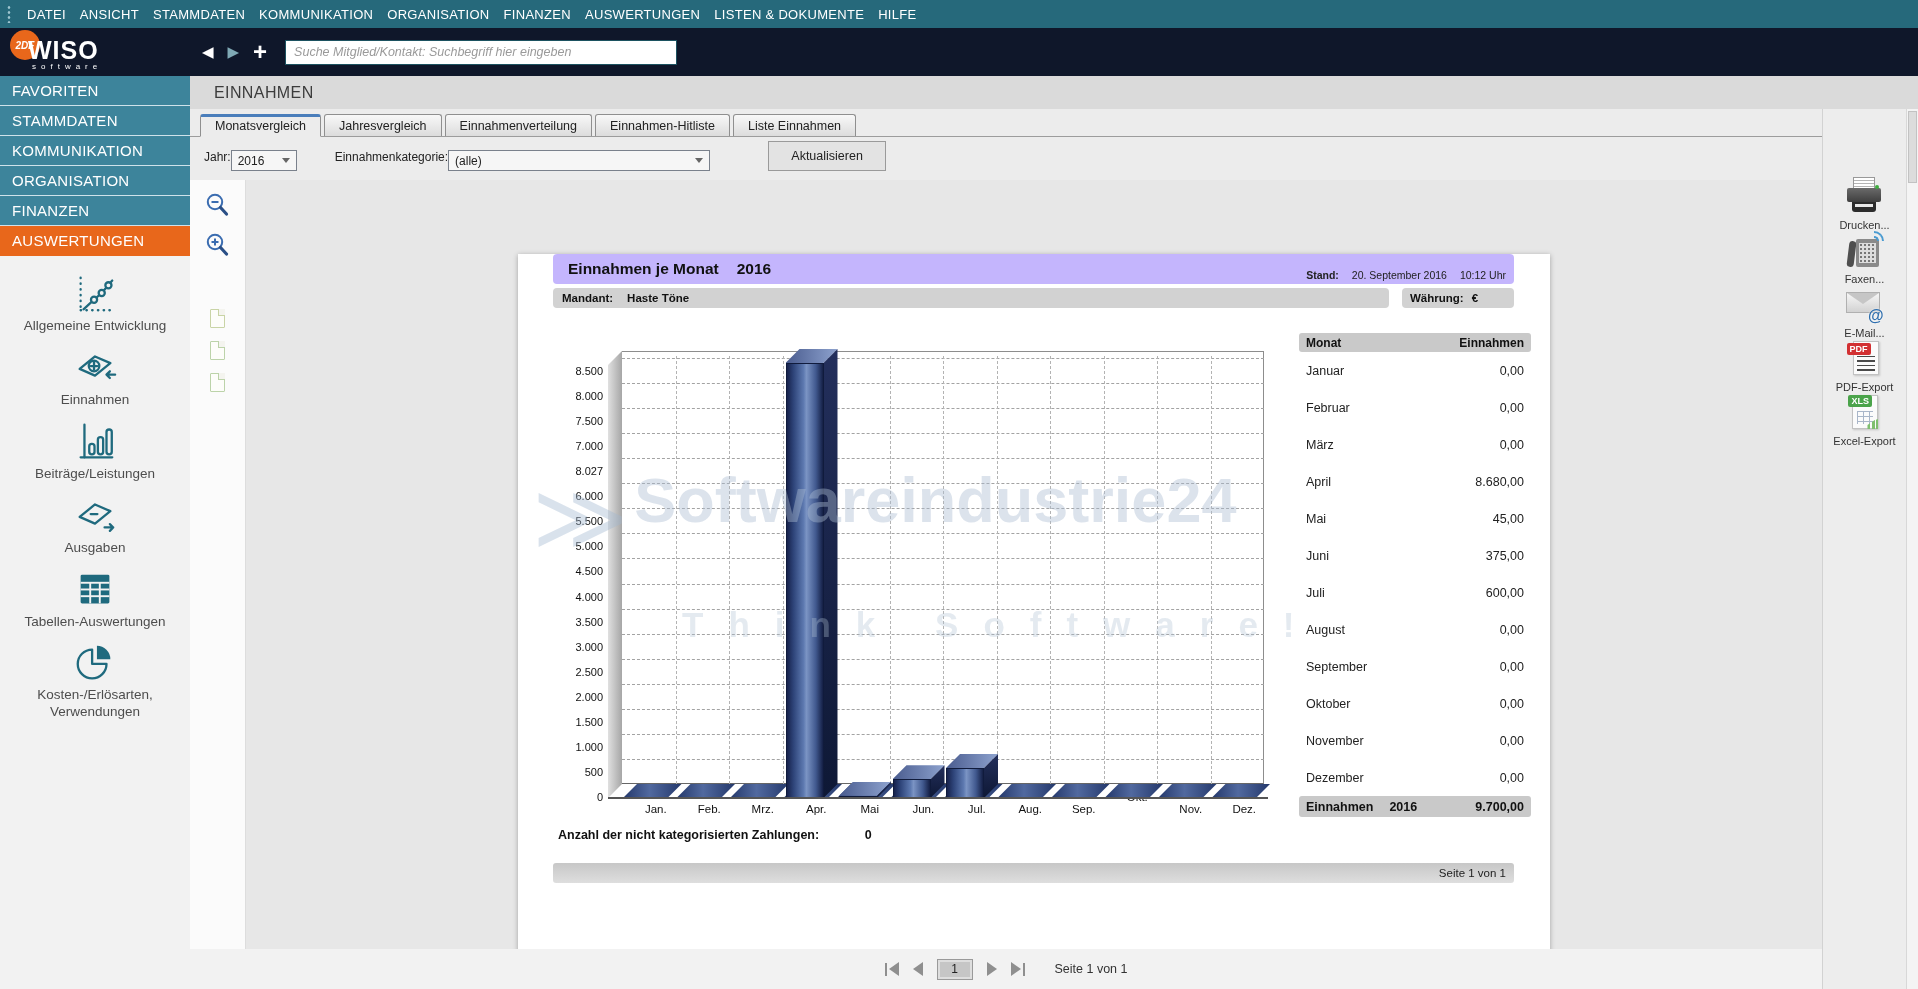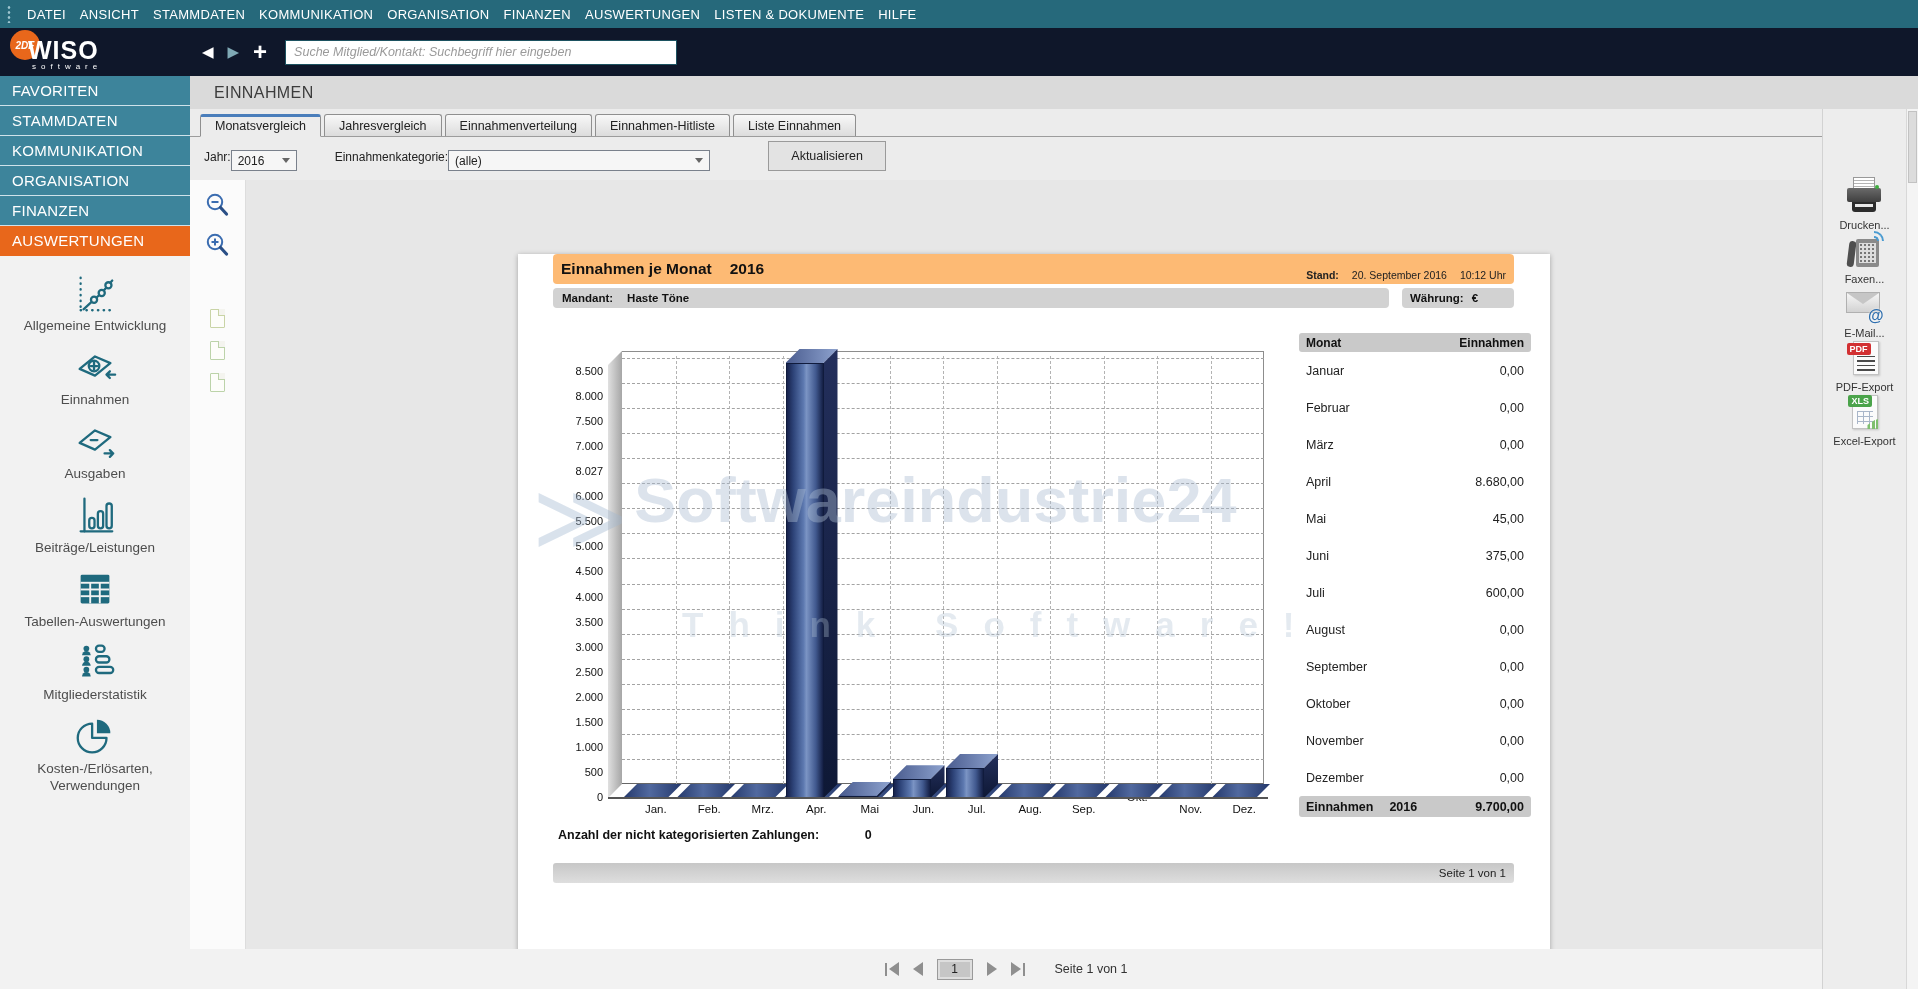--- a/index.html
+++ b/index.html
@@ -78,22 +78,22 @@
   .rail-gap { height:24px; }
   .rail-page { width:15px; height:19px; border:1.5px solid #c9d4a6; border-radius:1px; position:relative; background:#fdfdfa; }
   .rail-page::after { content:""; position:absolute; right:-1px; top:-1px; width:6px; height:6px;
     background:#f4f4ef; border-left:1.5px solid #c9d4a6; border-bottom:1.5px solid #c9d4a6; }
   .rail-page.g2 { border-color:#bcd3a9; } .rail-page.g2::after { border-color:#bcd3a9; }
   .canvas { flex:1; background:#e7e7e7; overflow:hidden; }
 
   
   .report-page { width:1032px; height:728px; margin:26px auto 0; background:#fff;
     box-shadow:0 1px 5px rgba(0,0,0,.3); position:relative; }
-  .rpt-titlebar { margin:74px 36px 0 35px; height:30px; background:#fdba74; border-radius:4px;
-    position:relative; display:flex; align-items:center; padding-left:8px; }
+  .rpt-titlebar { margin:74px 36px 0 35px; height:30px; background:#c4b5fd; border-radius:4px;
+    position:relative; display:flex; align-items:center; padding-left:15px; }
   .rpt-title { font-size:15.5px; font-weight:bold; color:#111; }
   .rpt-title-year { font-size:15.5px; font-weight:bold; color:#111; margin-left:18px; }
   .rpt-stand { position:absolute; right:8px; bottom:3px; font-size:10.5px; color:#222; }
   .rpt-stand span { margin-left:10px; }
   .rpt-subrow { margin:4px 36px 0 35px; display:flex; gap:13px; }
   .mandant-bar { flex:1; height:20px; background:#d2d2d2; border-radius:4px; display:flex;
     align-items:center; padding-left:9px; font-size:11.5px; font-weight:bold; color:#111; }
   .mandant-bar span { margin-left:14px; }
   .currency-bar { width:112px; height:20px; background:#d2d2d2; border-radius:4px; display:flex;
     align-items:center; padding-left:8px; font-size:11.5px; font-weight:bold; color:#111; }
@@ -255,64 +255,48 @@
     <path d="M8 26 L24 13 L40 20 L24 33 Z" stroke="#1f6a7e" stroke-width="2.4" stroke-linecap="round" stroke-linejoin="round" fill="none"></path>
     <circle cx="23" cy="23" r="5.5" stroke="#1f6a7e" stroke-width="2.4" stroke-linecap="round" stroke-linejoin="round" fill="none"></circle>
     <line x1="19.5" y1="23" x2="26.5" y2="23" stroke="#1f6a7e" stroke-width="2.4" stroke-linecap="round" stroke-linejoin="round" fill="none"></line>
                 <line x1="23" y1="19.5" x2="23" y2="26.5" stroke="#1f6a7e" stroke-width="2.4" stroke-linecap="round" stroke-linejoin="round" fill="none"></line>
     <path d="M45 32 H36 M39.5 28.5 L36 32 L39.5 35.5" stroke="#1f6a7e" stroke-width="2.4" stroke-linecap="round" stroke-linejoin="round" fill="none"></path>
               </svg></span>
             <div class="tool-label">Einnahmen</div>
           </div>
           <div class="tool-item">
             <span class="tool-icon"><svg viewBox="0 0 48 48" width="46" height="46">
-    <path d="M8 26 L24 13 L40 20 L24 33 Z" stroke="#1f6a7e" stroke-width="2.4" stroke-linecap="round" stroke-linejoin="round" fill="none"></path>
-    <line x1="19.5" y1="23" x2="26.5" y2="23" stroke="#1f6a7e" stroke-width="2.4" stroke-linecap="round" stroke-linejoin="round" fill="none"></line>
-    <path d="M34 37 H43 M39.5 33.5 L43 37 L39.5 40.5" stroke="#1f6a7e" stroke-width="2.4" stroke-linecap="round" stroke-linejoin="round" fill="none"></path>
-              </svg></span>
-            <div class="tool-label">Ausgaben</div>
-          </div>
-          <div class="tool-item">
-            <span class="tool-icon"><svg viewBox="0 0 48 48" width="46" height="46">
     <path d="M13 7 V41" stroke="#1f6a7e" stroke-width="2.4" stroke-linecap="round" stroke-linejoin="round" fill="none"></path>
                 <path d="M9 41 H42" stroke="#1f6a7e" stroke-width="2.4" stroke-linecap="round" stroke-linejoin="round" fill="none"></path>
     <rect x="18" y="27" width="5.5" height="11" rx="2.7" stroke="#1f6a7e" stroke-width="2.4" stroke-linecap="round" stroke-linejoin="round" fill="none"></rect>
     <rect x="27" y="20" width="5.5" height="18" rx="2.7" stroke="#1f6a7e" stroke-width="2.4" stroke-linecap="round" stroke-linejoin="round" fill="none"></rect>
     <rect x="36" y="12" width="5.5" height="26" rx="2.7" stroke="#1f6a7e" stroke-width="2.4" stroke-linecap="round" stroke-linejoin="round" fill="none"></rect>
               </svg></span>
             <div class="tool-label">Beiträge/Leistungen</div>
+          </div>
+          <div class="tool-item">
+            <span class="tool-icon"><svg viewBox="0 0 48 48" width="46" height="46">
+    <path d="M8 26 L24 13 L40 20 L24 33 Z" stroke="#1f6a7e" stroke-width="2.4" stroke-linecap="round" stroke-linejoin="round" fill="none"></path>
+    <line x1="19.5" y1="23" x2="26.5" y2="23" stroke="#1f6a7e" stroke-width="2.4" stroke-linecap="round" stroke-linejoin="round" fill="none"></line>
+    <path d="M34 37 H43 M39.5 33.5 L43 37 L39.5 40.5" stroke="#1f6a7e" stroke-width="2.4" stroke-linecap="round" stroke-linejoin="round" fill="none"></path>
+              </svg></span>
+            <div class="tool-label">Ausgaben</div>
           </div>
           <div class="tool-item">
             <span class="tool-icon"><svg viewBox="0 0 48 48" width="46" height="46">
     <rect x="9" y="9" width="30" height="30" rx="1.5" fill="#1f6a7e"></rect>
     <g stroke="#f2f2f2" stroke-width="2">
       <line x1="9" y1="17.5" x2="39" y2="17.5"></line>
                   <line x1="9" y1="24.5" x2="39" y2="24.5"></line>
       <line x1="9" y1="31.5" x2="39" y2="31.5"></line>
                   <line x1="19" y1="17.5" x2="19" y2="39"></line>
       <line x1="29" y1="17.5" x2="29" y2="39"></line>
                 </g>
               </svg></span>
             <div class="tool-label">Tabellen-Auswertungen</div>
-          </div>
-          <div class="tool-item">
-            <span class="tool-icon"><svg viewBox="0 0 48 48" width="46" height="46">
-    <g fill="#1f6a7e">
-      <circle cx="15" cy="10" r="3"></circle>
-                  <path d="M10.5 17 a4.5 4.5 0 0 1 9 0 Z"></path>
-      <circle cx="15" cy="21" r="3"></circle>
-                  <path d="M10.5 28 a4.5 4.5 0 0 1 9 0 Z"></path>
-      <circle cx="15" cy="32" r="3"></circle>
-                  <path d="M10.5 39 a4.5 4.5 0 0 1 9 0 Z"></path>
-                </g>
-    <rect x="25" y="7" width="9" height="6.5" rx="3.2" stroke="#1f6a7e" stroke-width="2.4" stroke-linecap="round" stroke-linejoin="round" fill="none"></rect>
-    <rect x="25" y="18" width="14" height="6.5" rx="3.2" stroke="#1f6a7e" stroke-width="2.4" stroke-linecap="round" stroke-linejoin="round" fill="none"></rect>
-    <rect x="25" y="29" width="18" height="6.5" rx="3.2" stroke="#1f6a7e" stroke-width="2.4" stroke-linecap="round" stroke-linejoin="round" fill="none"></rect>
-              </svg></span>
-            <div class="tool-label">Mitgliederstatistik</div>
           </div>
           <div class="tool-item">
             <span class="tool-icon"><svg viewBox="0 0 48 48" width="46" height="46">
     <path d="M36 26 A15 15 0 1 1 21 11 L21 26 Z" stroke="#1f6a7e" stroke-width="2.4" stroke-linecap="round" stroke-linejoin="round" fill="none"></path>
     <path d="M26 21 V7 A14 14 0 0 1 40 21 Z" fill="#1f6a7e"></path>
               </svg></span>
             <div class="tool-label">Kosten-/Erlösarten, Verwendungen</div>
           </div>
         </div>
     </aside>

